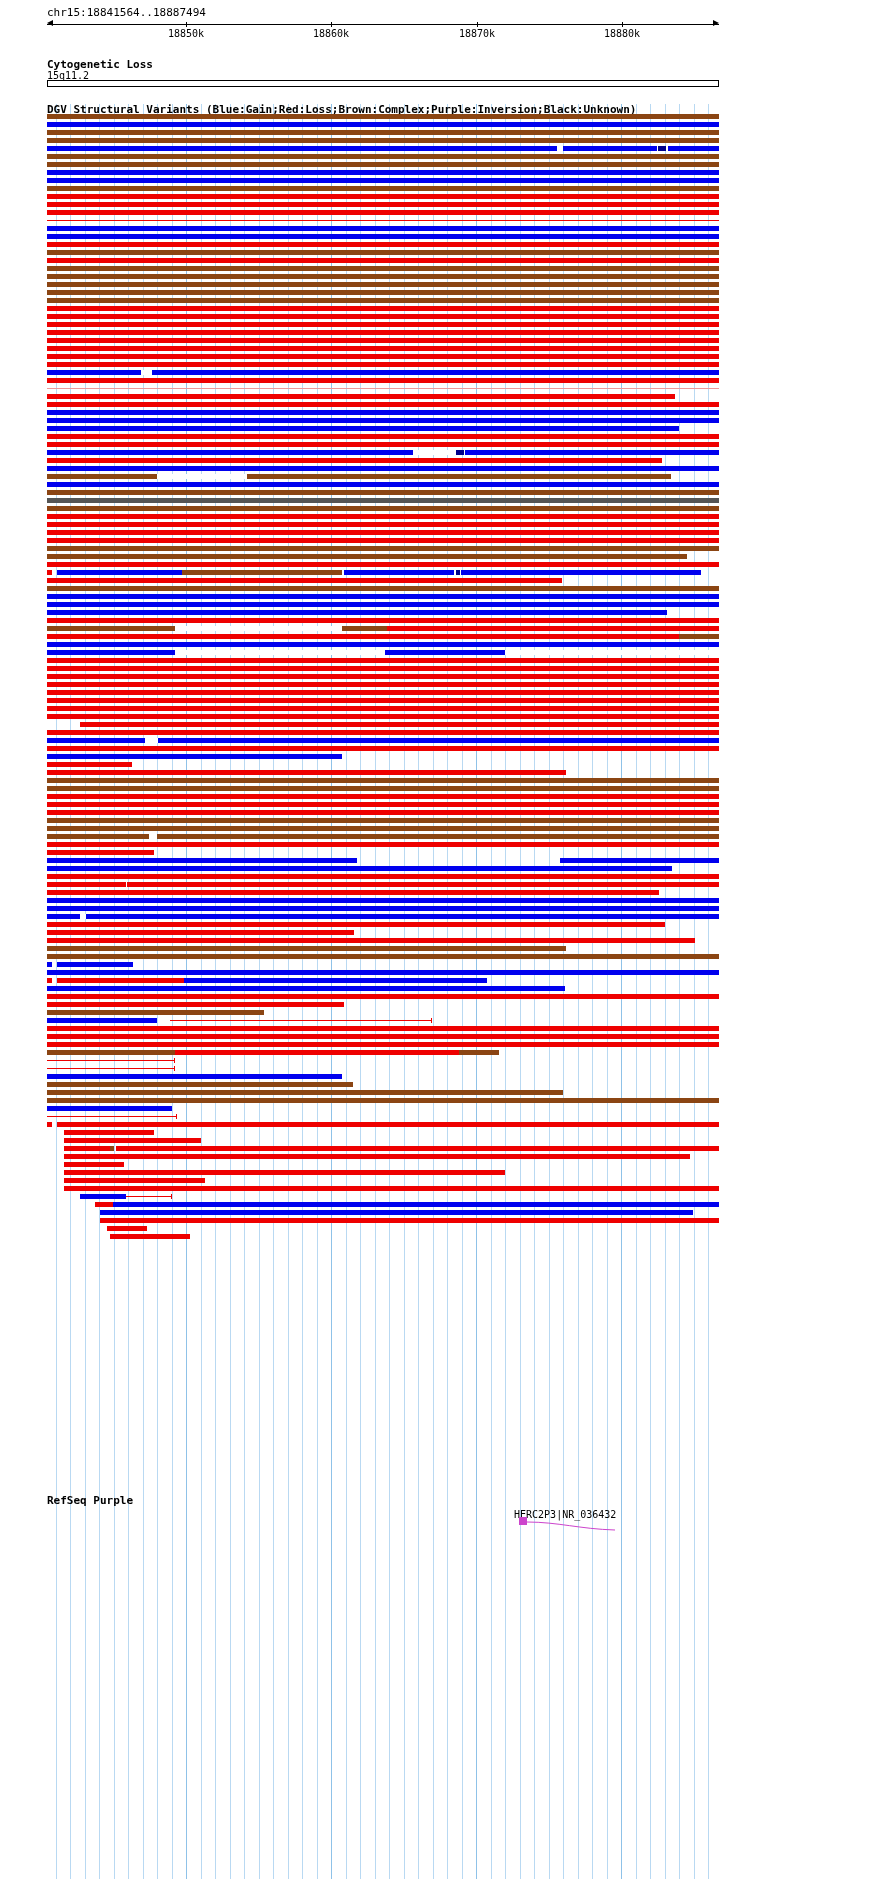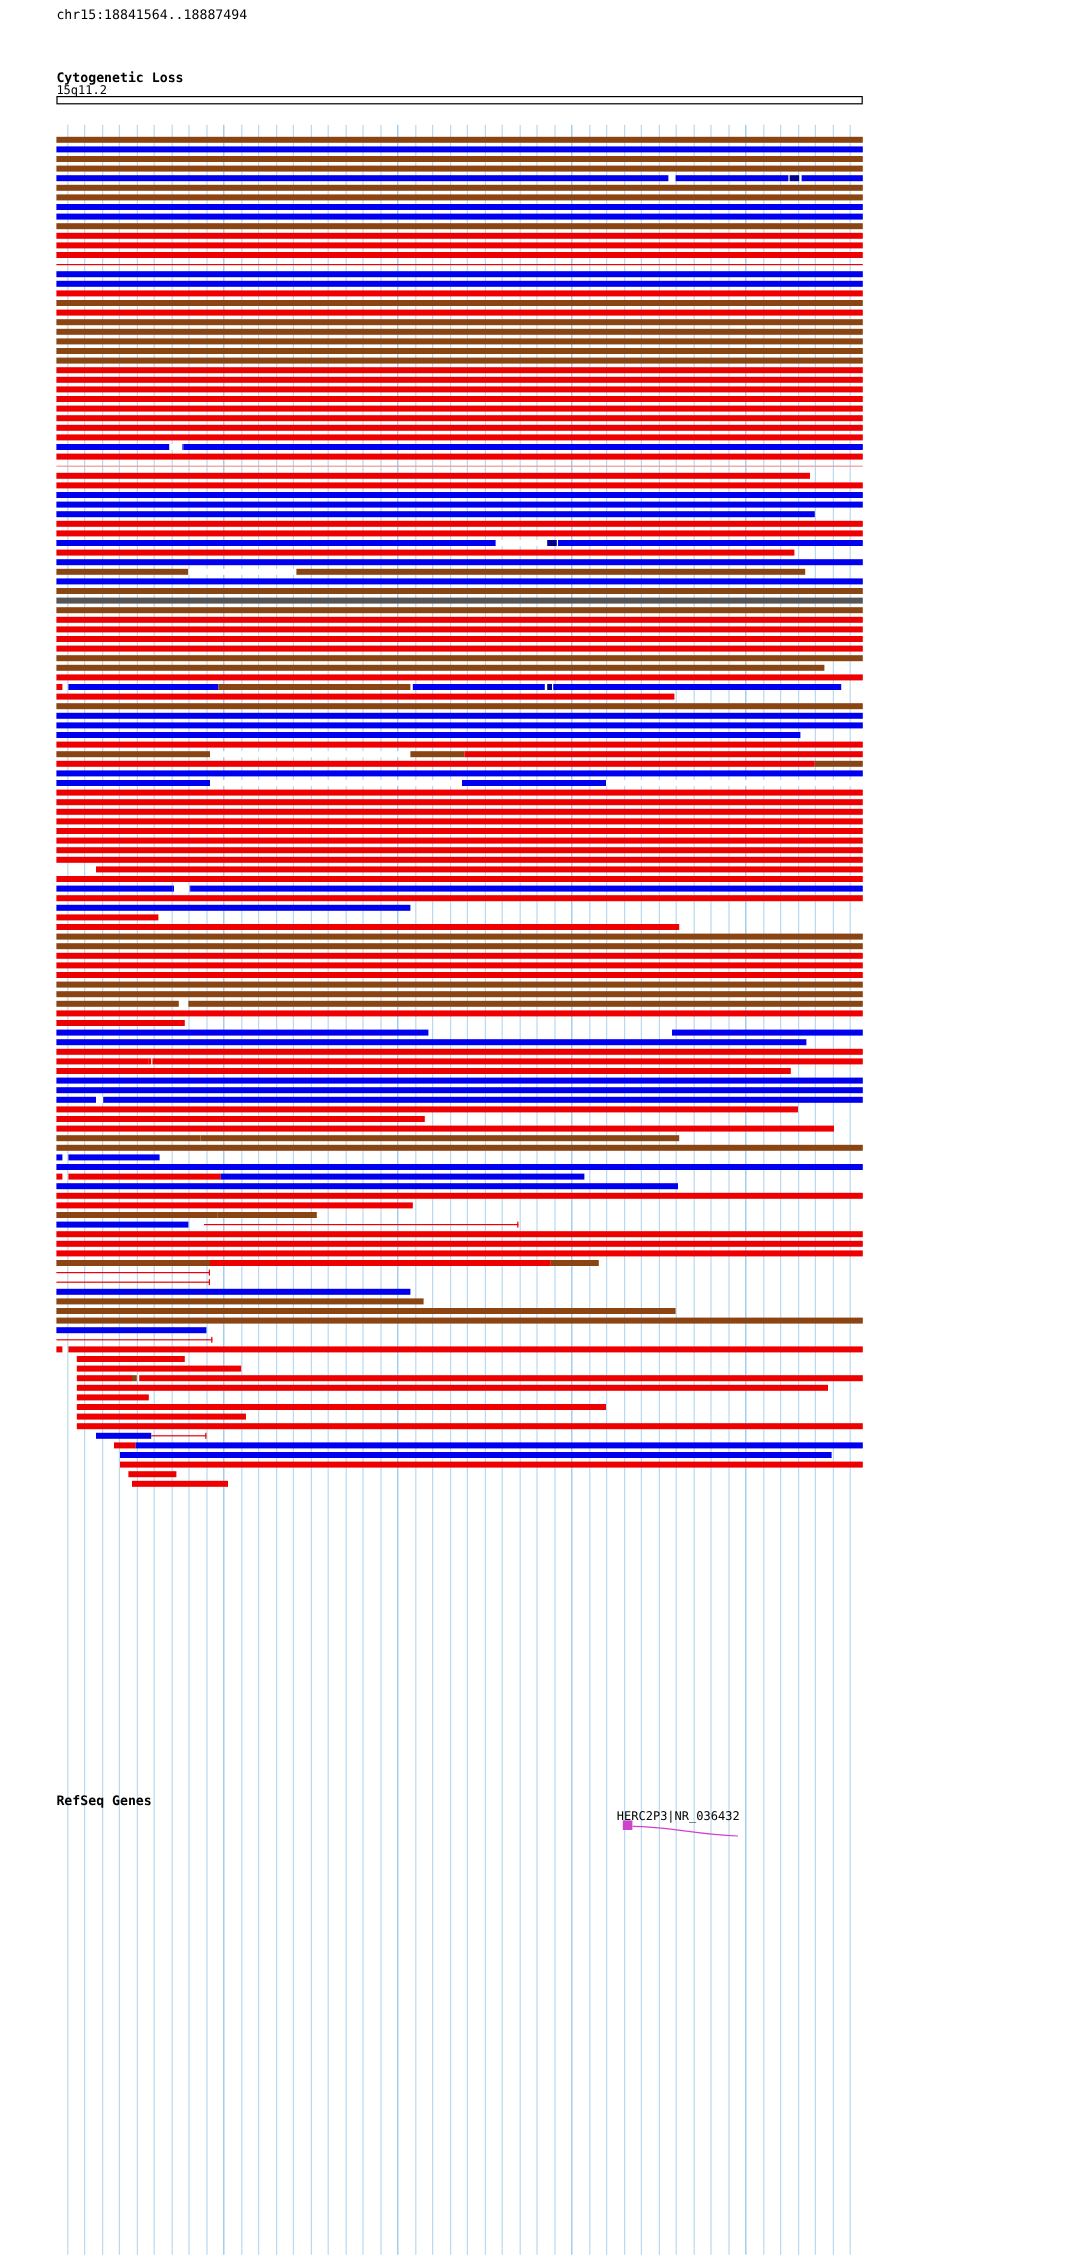--- a/index.html
+++ b/index.html
@@ -148,20 +148,35 @@
     position: absolute;
   }
 </style>
 </head>
 <body>
 
 <div class="browser">
 
   <div class="pos-label">chr15:18841564..18887494</div>
 
+  <div class="ruler">
+    <div class="ruler-line"></div>
+    <div class="arrow-left"></div>
+    <div class="arrow-right"></div>
+    <div id="ruler-ticks">
+        <div class="tick" style="left: 139px;"></div>
+        <div class="tick-label" style="left: 139px;">18850k</div>
+        <div class="tick" style="left: 284px;"></div>
+        <div class="tick-label" style="left: 284px;">18860k</div>
+        <div class="tick" style="left: 430px;"></div>
+        <div class="tick-label" style="left: 430px;">18870k</div>
+        <div class="tick" style="left: 575px;"></div>
+        <div class="tick-label" style="left: 575px;">18880k</div>
+      </div>
+  </div>
 
   <div class="gridlines" id="gridlines">
       <div class="gridline" style="left: 56px;"></div>
       <div class="gridline" style="left: 70px;"></div>
       <div class="gridline" style="left: 85px;"></div>
       <div class="gridline" style="left: 99px;"></div>
       <div class="gridline" style="left: 114px;"></div>
       <div class="gridline" style="left: 128px;"></div>
       <div class="gridline" style="left: 143px;"></div>
       <div class="gridline" style="left: 157px;"></div>
@@ -202,20 +217,21 @@
       <div class="gridline" style="left: 665px;"></div>
       <div class="gridline" style="left: 679px;"></div>
       <div class="gridline" style="left: 694px;"></div>
       <div class="gridline" style="left: 708px;"></div>
     </div>
 
   <div class="track-title" style="top:58px;">Cytogenetic Loss</div>
   <div class="band-label" style="top:70px;">15q11.2</div>
   <div class="cyto-bar" style="top:80px;"></div>
 
+  <div class="track-title" style="top:103px;">DGV Structural Variants (Blue:Gain;Red:Loss;Brown:Complex;Purple:Inversion;Black:Unknown)</div>
   <div id="dgv-track">
       <div class="sv" style="left: 47px; top: 0px; width: 672px; background: rgb(139, 69, 19);"></div>
       <div class="sv" style="left: 47px; top: 8px; width: 672px; background: rgb(0, 0, 238);"></div>
       <div class="sv" style="left: 47px; top: 16px; width: 672px; background: rgb(139, 69, 19);"></div>
       <div class="sv" style="left: 47px; top: 24px; width: 672px; background: rgb(139, 69, 19);"></div>
       <div class="sv" style="left: 47px; top: 32px; width: 510px; background: rgb(0, 0, 238);"></div>
       <div class="sv" style="left: 563px; top: 32px; width: 94px; background: rgb(0, 0, 238);"></div>
       <div class="sv" style="left: 658px; top: 32px; width: 8px; background: rgb(0, 0, 139);"></div>
       <div class="sv" style="left: 668px; top: 32px; width: 51px; background: rgb(0, 0, 238);"></div>
       <div class="sv" style="left: 47px; top: 40px; width: 672px; background: rgb(139, 69, 19);"></div>
@@ -400,21 +416,21 @@
       <div class="sv thin" style="left: 126px; top: 1082px; width: 46px; background: rgb(238, 0, 0);"></div>
       <div class="sv-tick" style="left: 171px; top: 1080px; width: 1px; background: rgb(238, 0, 0);"></div>
       <div class="sv" style="left: 95px; top: 1088px; width: 18px; background: rgb(238, 0, 0);"></div>
       <div class="sv" style="left: 113px; top: 1088px; width: 606px; background: rgb(0, 0, 238);"></div>
       <div class="sv" style="left: 100px; top: 1096px; width: 593px; background: rgb(0, 0, 238);"></div>
       <div class="sv" style="left: 100px; top: 1104px; width: 619px; background: rgb(238, 0, 0);"></div>
       <div class="sv" style="left: 107px; top: 1112px; width: 40px; background: rgb(238, 0, 0);"></div>
       <div class="sv" style="left: 110px; top: 1120px; width: 80px; background: rgb(238, 0, 0);"></div>
     </div>
 
-  <div class="track-title" style="top:1494px;">RefSeq Genes</div>
+  <div class="track-title" style="top:1494px;">RefSeq Purple</div>
   <div id="refseq-track">
       <div class="gene-label" style="left: 514px; top: 1509px;">HERC2P3|NR_036432</div>
       <div class="gene-exon" style="left: 519px; top: 1517px; width: 8px; height: 8px;"></div>
       <svg class="gene-curve" width="88" height="14" style="left: 527px; top: 1519px;">
         <path d="M0,3 C30.799999999999997,3 52.8,10 88,11" stroke="#cc44cc" fill="none" stroke-width="1"></path>
       </svg>
     </div>
 
 </div>
 

